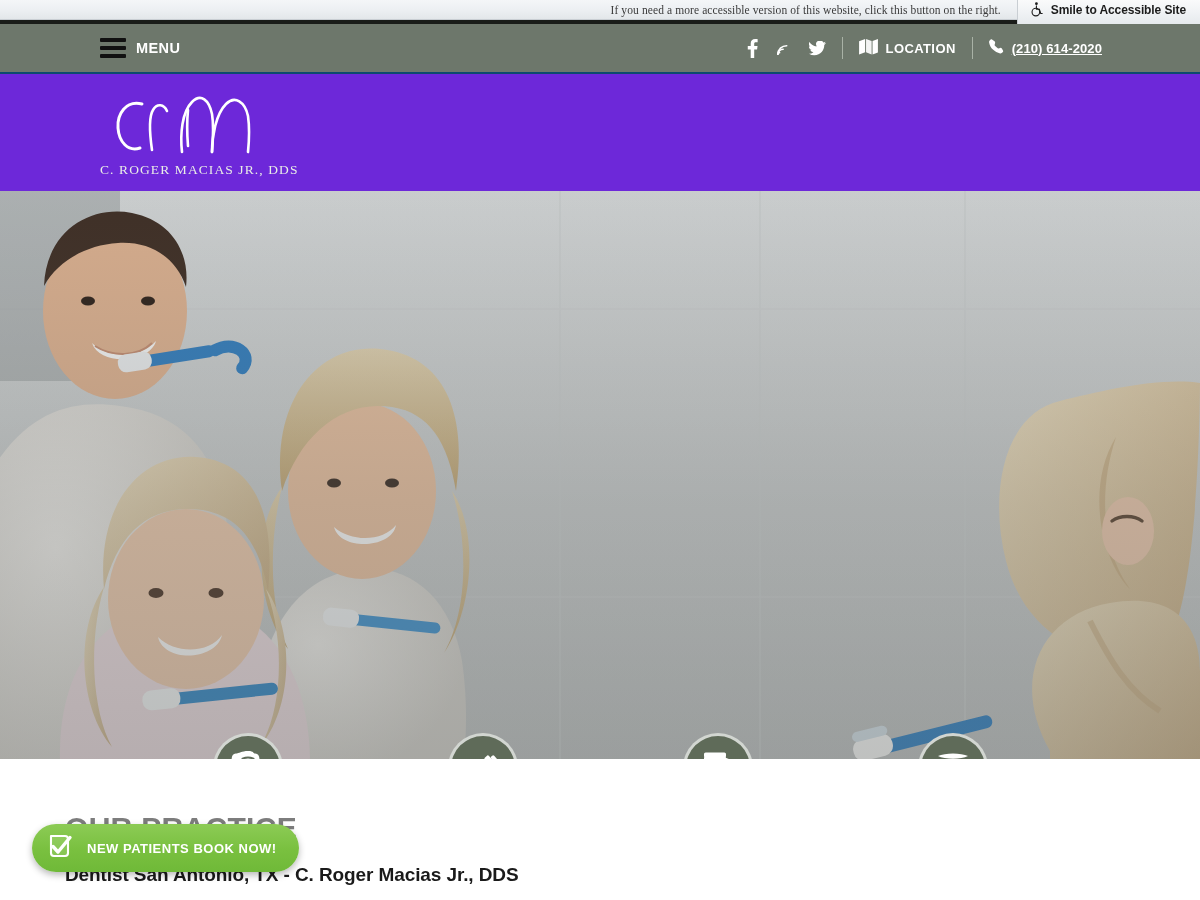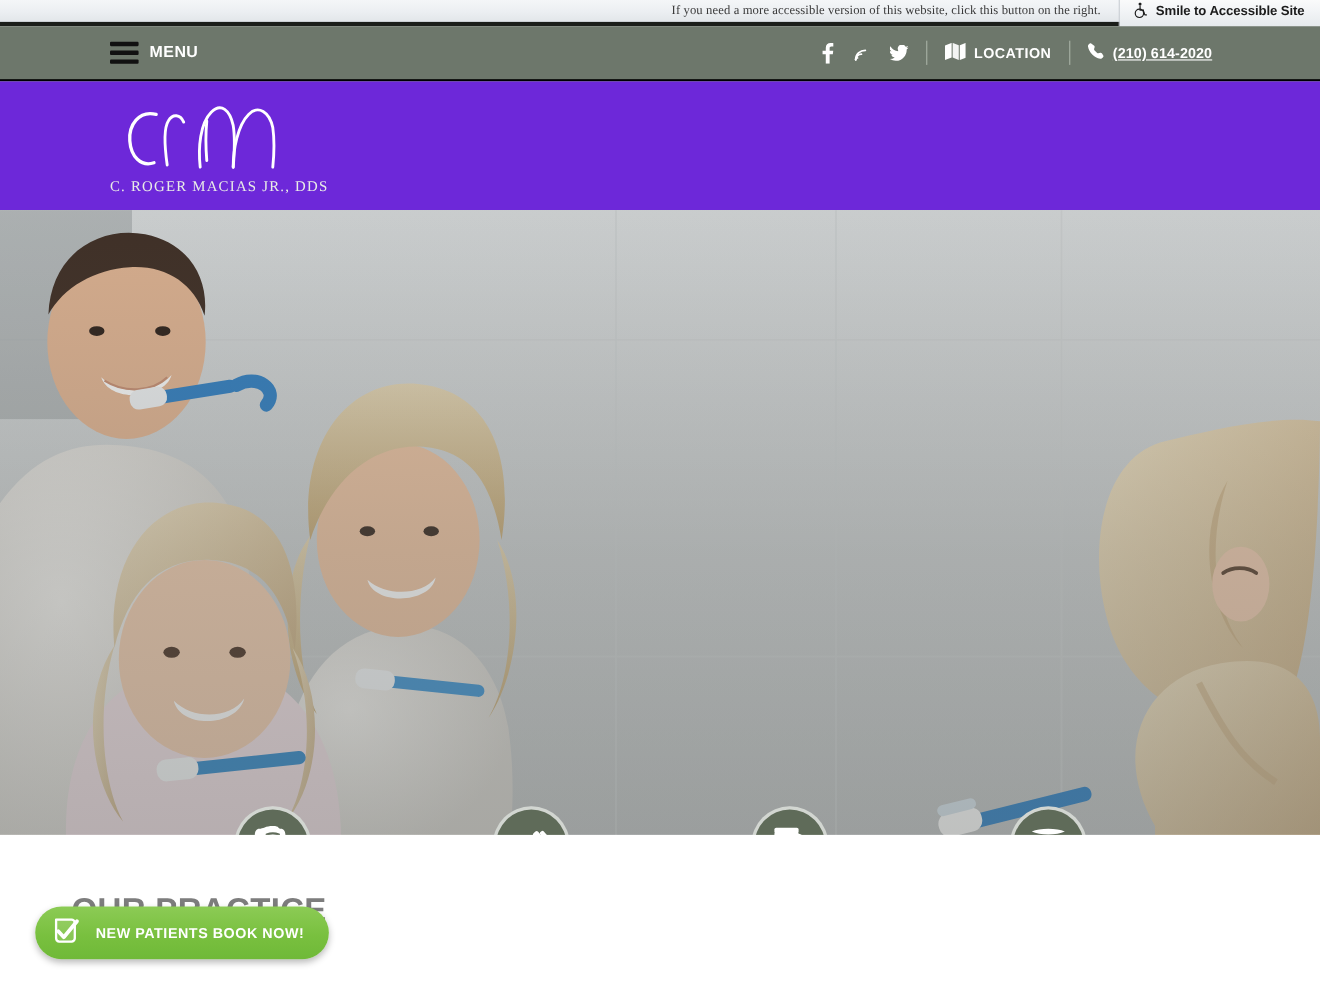--- a/index.html
+++ b/index.html
@@ -55,21 +55,21 @@
   .dark-rule { width: 1200px; height: 4px; background: #1a1d19; }
 
   
   .navbar {
     position: relative;
     width: 1200px;
     height: 50px;
     background: #6d776b;
     display: flex;
     align-items: center;
-    border-bottom: 2px solid #000000;
+    border-bottom: 2px solid #0c4a6e;
   }
   .menu-toggle {
     display: flex;
     align-items: center;
     gap: 10px;
     margin-left: 100px;
     cursor: pointer;
   }
   .burger { width: 26px; display: flex; flex-direction: column; gap: 4px; }
   .burger span { display: block; height: 4px; background: #111; border-radius: 1px; }
@@ -481,20 +481,21 @@
           <path d="M3 32.5 C10 29 26 29 33 32.5 C26 29 10 29 3 32.5Z" fill="#ffffff"></path>
         </svg>
       </div>
 
     </div>
   </div>
 </div>
 
 <div class="content">
   <h2 class="section-heading">OUR PRACTICE</h2>
+  <h3 class="section-sub">Dentist San Antonio, TX - C. Roger Macias Jr., DDS</h3>
 </div>
 
 <div class="book-badge">
   <span>
     <svg width="30" height="30" viewBox="0 0 30 30" fill="none">
       <path d="M6 4 h15 a3 3 0 0 1 3 3 v16 a3 3 0 0 1 -3 3 H9 a3 3 0 0 1 -3 -3 Z" fill="#ffffff" opacity=".12"></path>
       <path d="M7 5 h14 a3 3 0 0 1 3 3 v14 a3 3 0 0 1 -3 3 H10 a3 3 0 0 1 -3 -3 Z" stroke="#ffffff" stroke-width="2.1" fill="none" stroke-linejoin="round"></path>
       <path d="M9 15.5 L14 21 L26 6.5" stroke="#ffffff" stroke-width="3.4" stroke-linecap="round" stroke-linejoin="round" fill="none"></path>
     </svg>
   </span>

